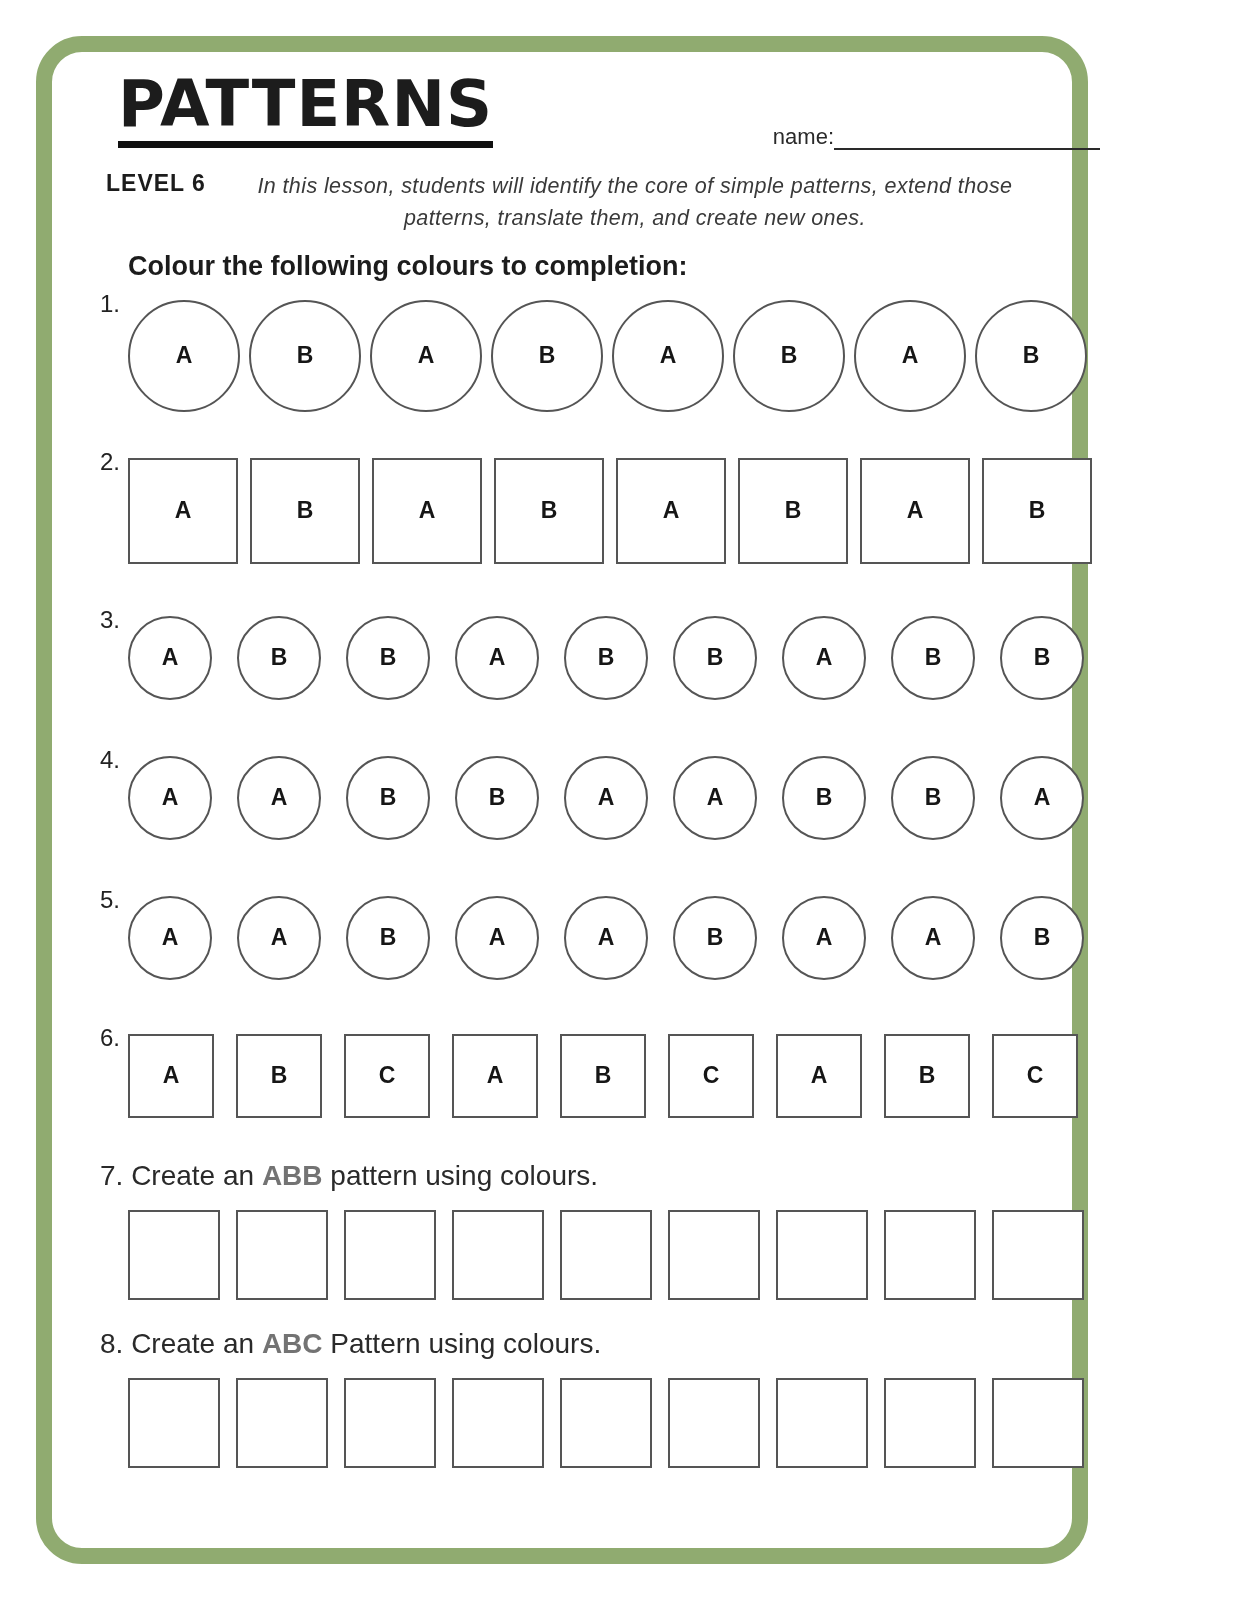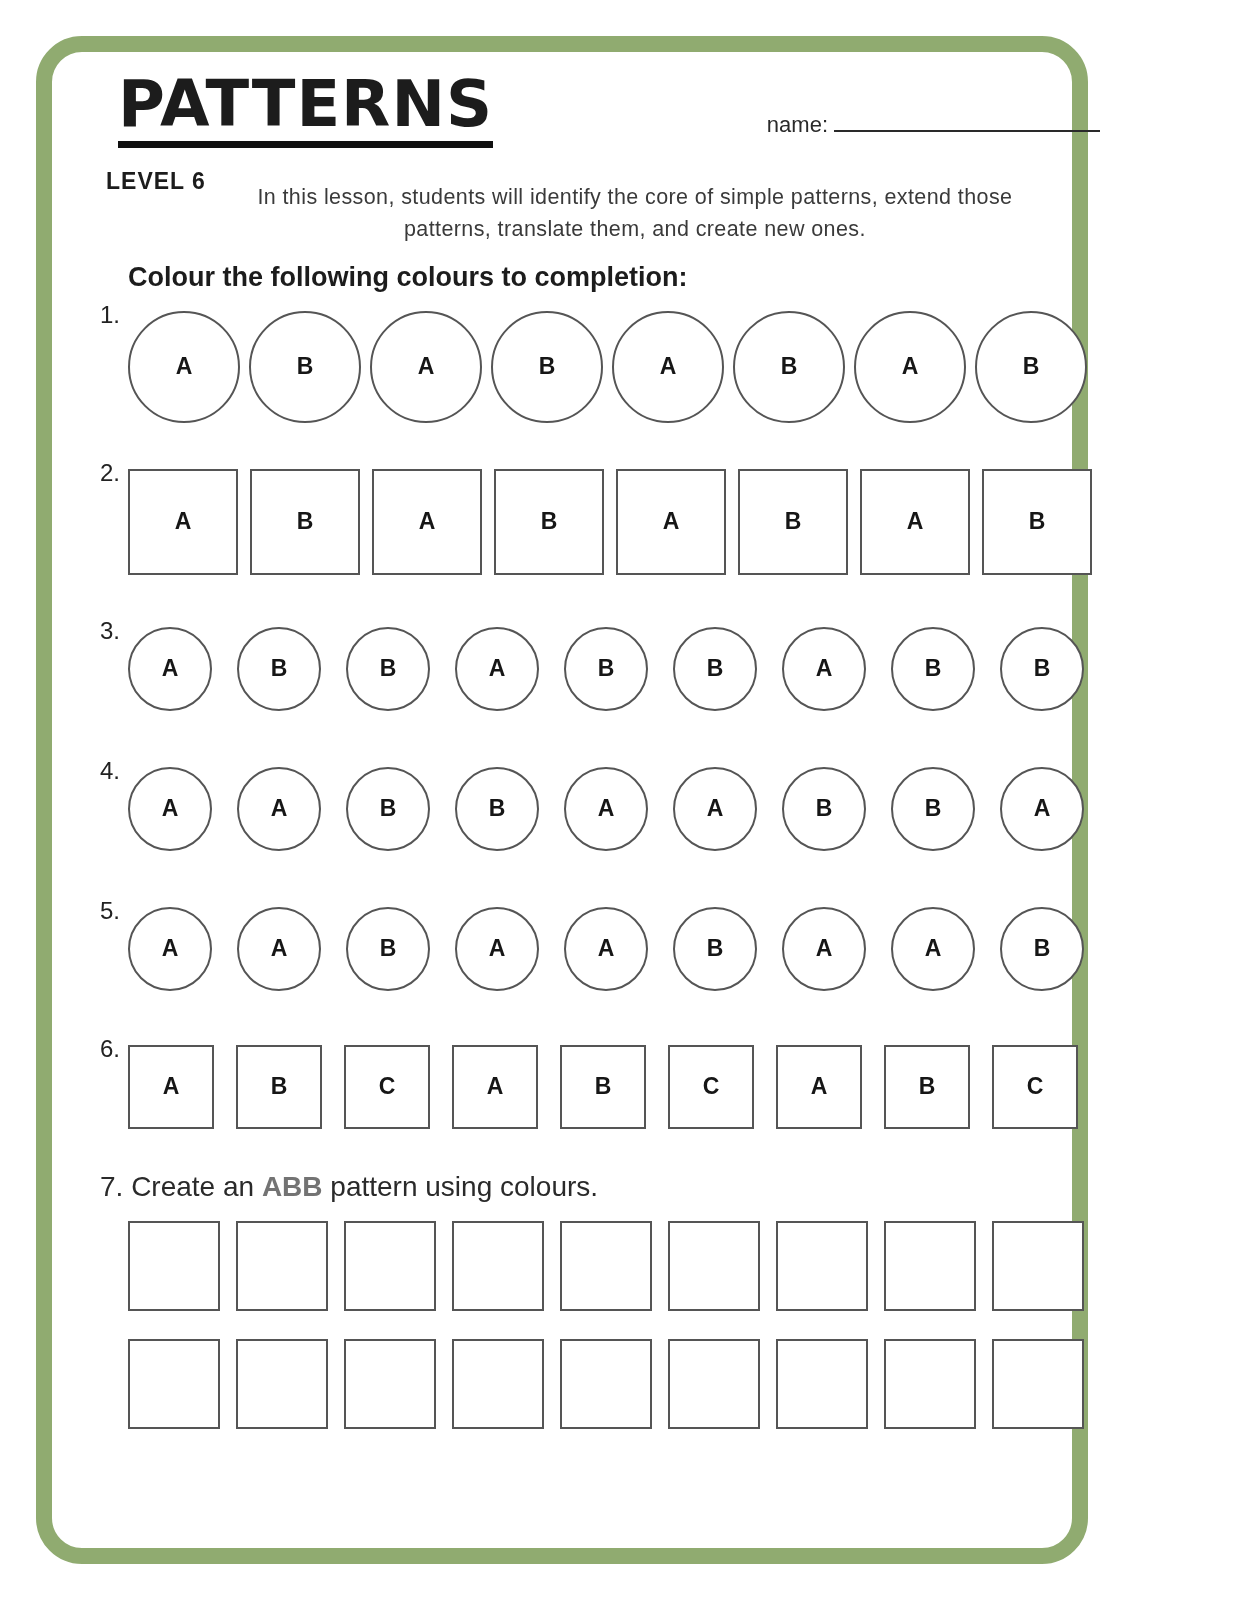--- a/index.html
+++ b/index.html
@@ -39,23 +39,24 @@
     font-size: 64px;
     font-weight: 900;
     letter-spacing: 1px;
     line-height: 1;
     margin: 0 0 0 18px;
     padding-bottom: 5px;
     border-bottom: 7px solid #101010;
     display: inline-block;
   }
   .name-block {
-    margin-top: 40px;
+    margin-top: 52px;
     display: flex;
-    gap: 6px;
+    align-items: flex-end;
+    gap: 0;
   }
   .name-label { font-size: 22px; color: #2a2a2a; }
   .name-line {
     width: 266px;
     height: 20px;
     border-bottom: 2px solid #2a2a2a;
   }
   .level-row {
     display: flex;
     align-items: flex-start;
@@ -64,22 +65,23 @@
   .level-label {
     font-size: 23px;
     font-weight: bold;
     letter-spacing: 1px;
     white-space: nowrap;
     margin-left: 6px;
   }
   .level-desc {
     flex: 1;
     max-width: 830px;
-    margin: 13px auto 0 14px;
+    margin: 0 auto 0 14px;
     text-align: center;
+    font-style: italic;
     font-size: 21.5px;
     line-height: 1.5;
     letter-spacing: 0.4px;
     color: #3a3a3a;
   }
   .instruction {
     font-size: 27px;
     font-weight: bold;
     margin: 16px 0 18px 28px;
   }
@@ -370,20 +372,26 @@
           <div class="empty-box"></div>
           <div class="empty-box"></div>
           <div class="empty-box"></div>
           <div class="empty-box"></div>
           <div class="empty-box"></div>
           <div class="empty-box"></div>
         </div>
     </div>
 
     <div class="task">
+      <p class="task-text">
+        <span>8.</span>
+        <span>Create an</span>
+        <strong>ABC</strong>
+        <span>Pattern using colours.</span>
+      </p>
       <div class="task-boxes">
           <div class="empty-box"></div>
           <div class="empty-box"></div>
           <div class="empty-box"></div>
           <div class="empty-box"></div>
           <div class="empty-box"></div>
           <div class="empty-box"></div>
           <div class="empty-box"></div>
           <div class="empty-box"></div>
           <div class="empty-box"></div>

